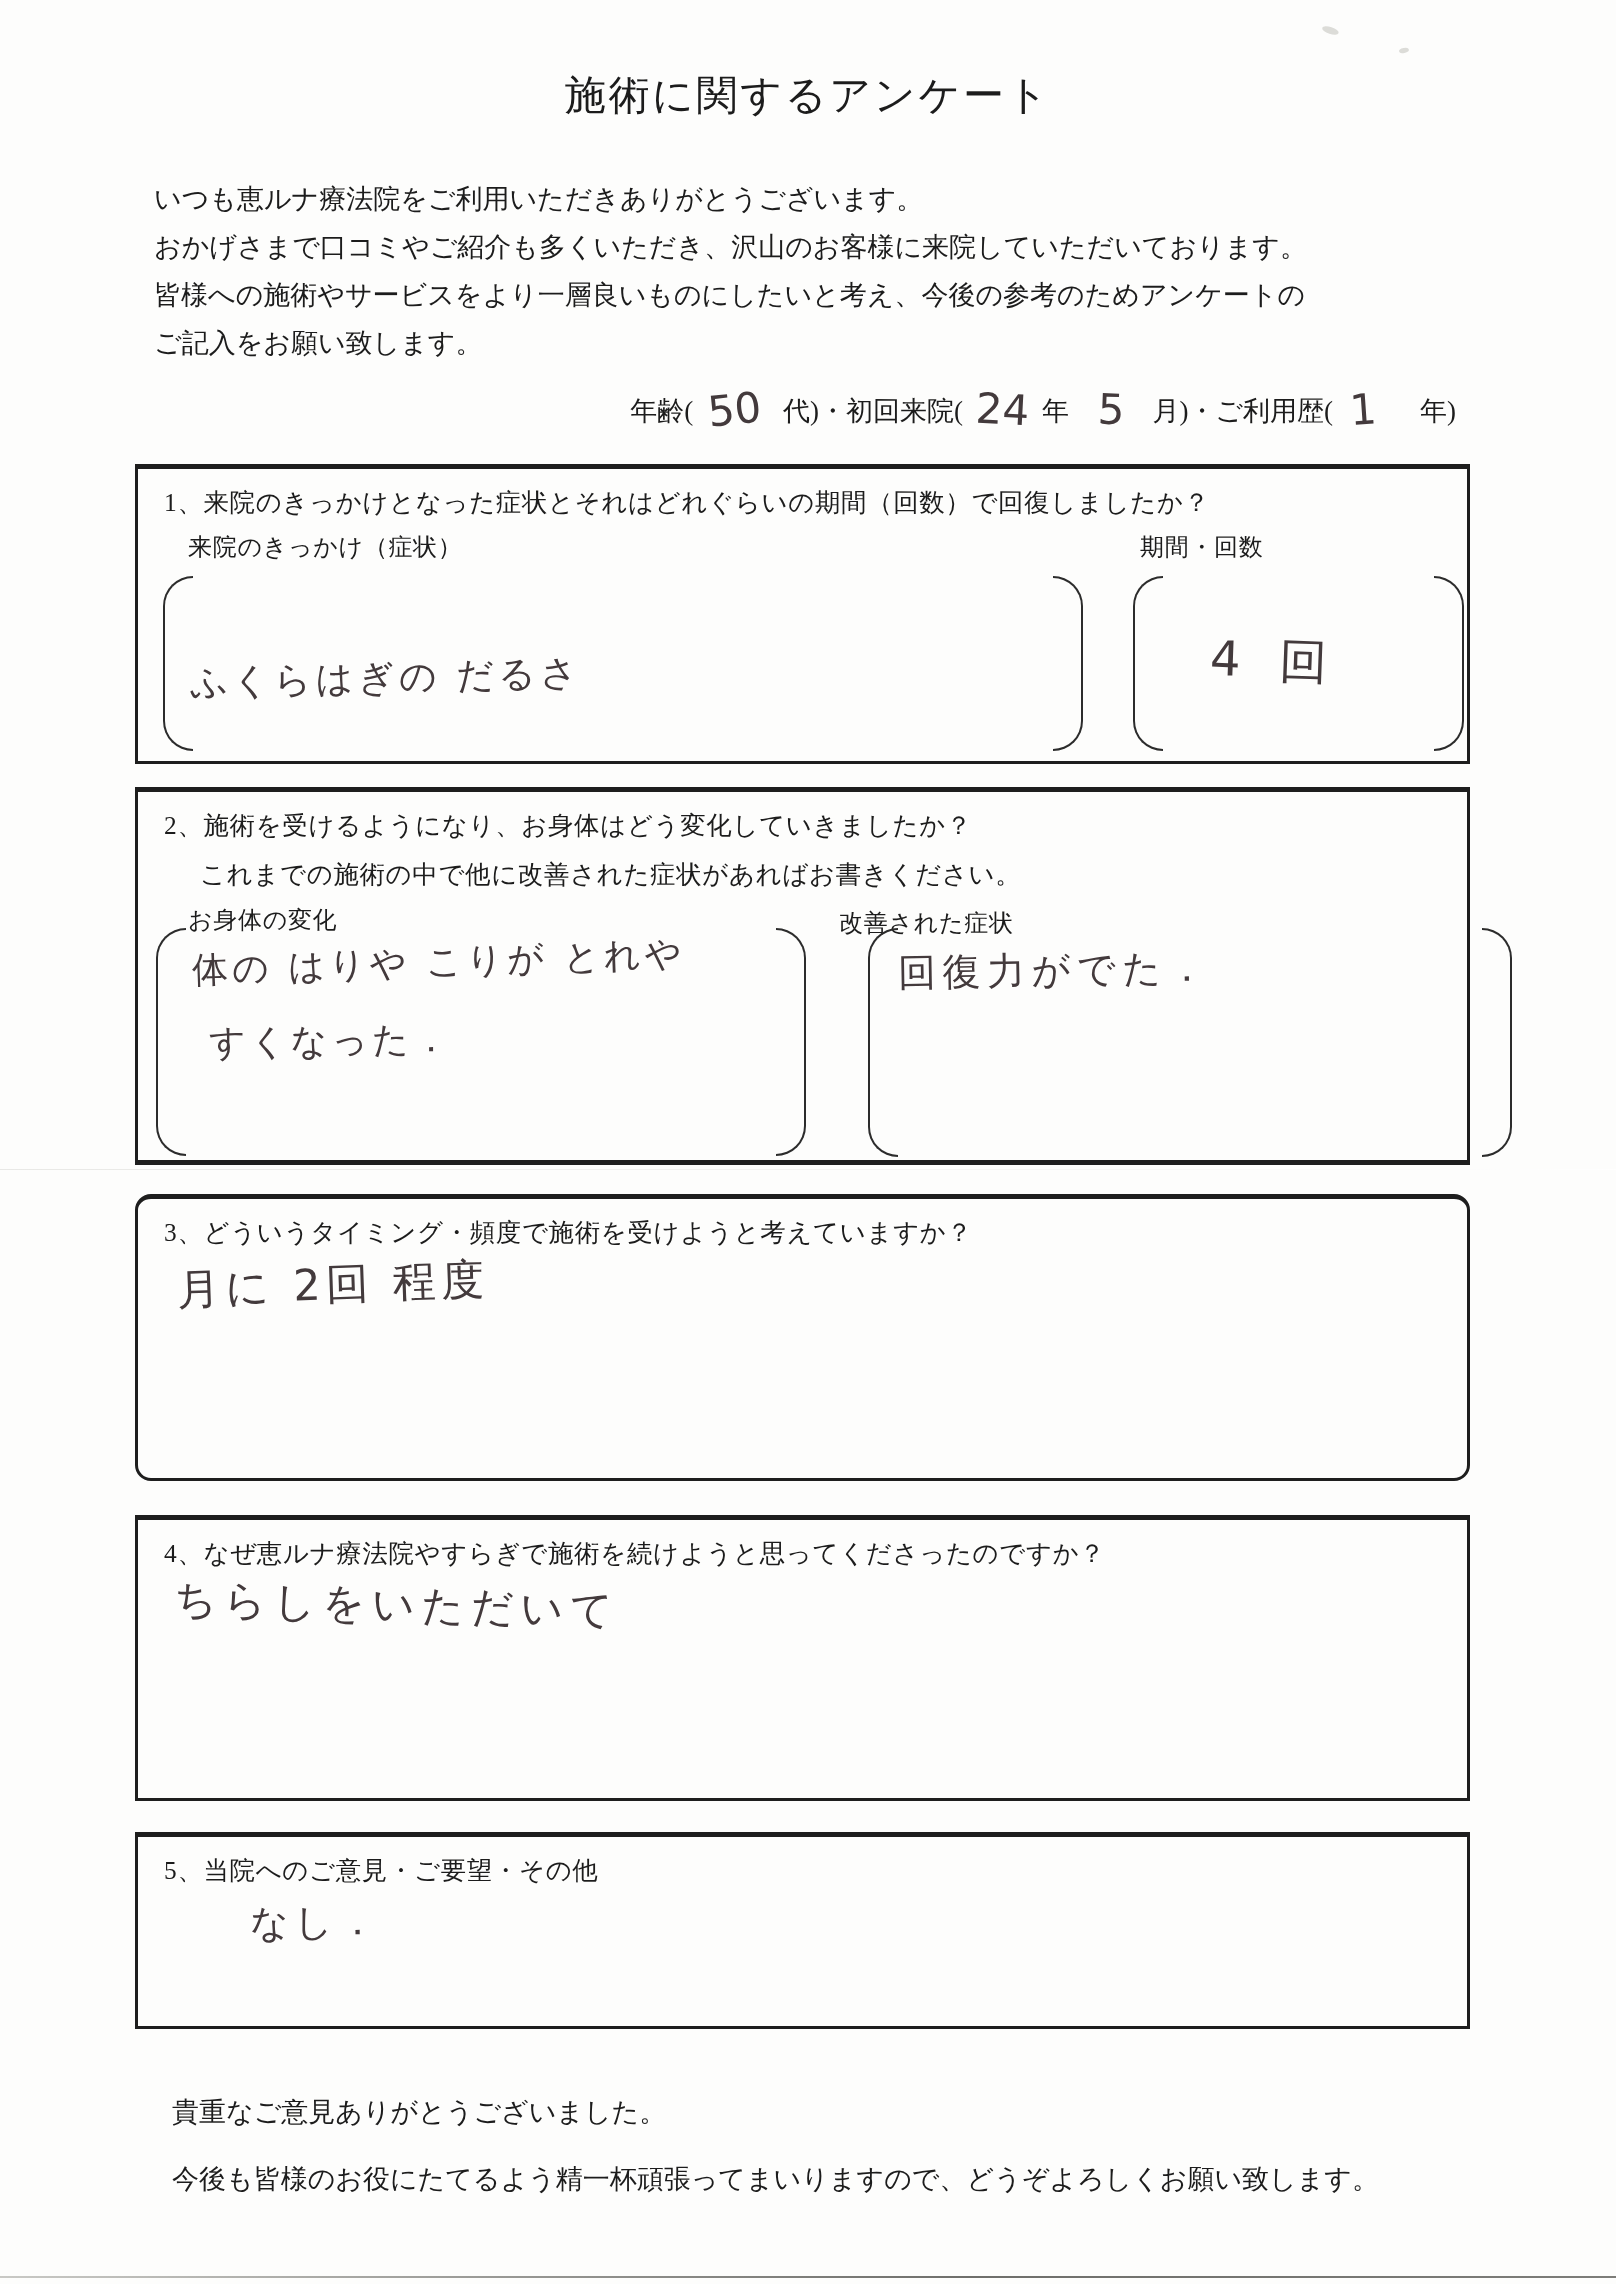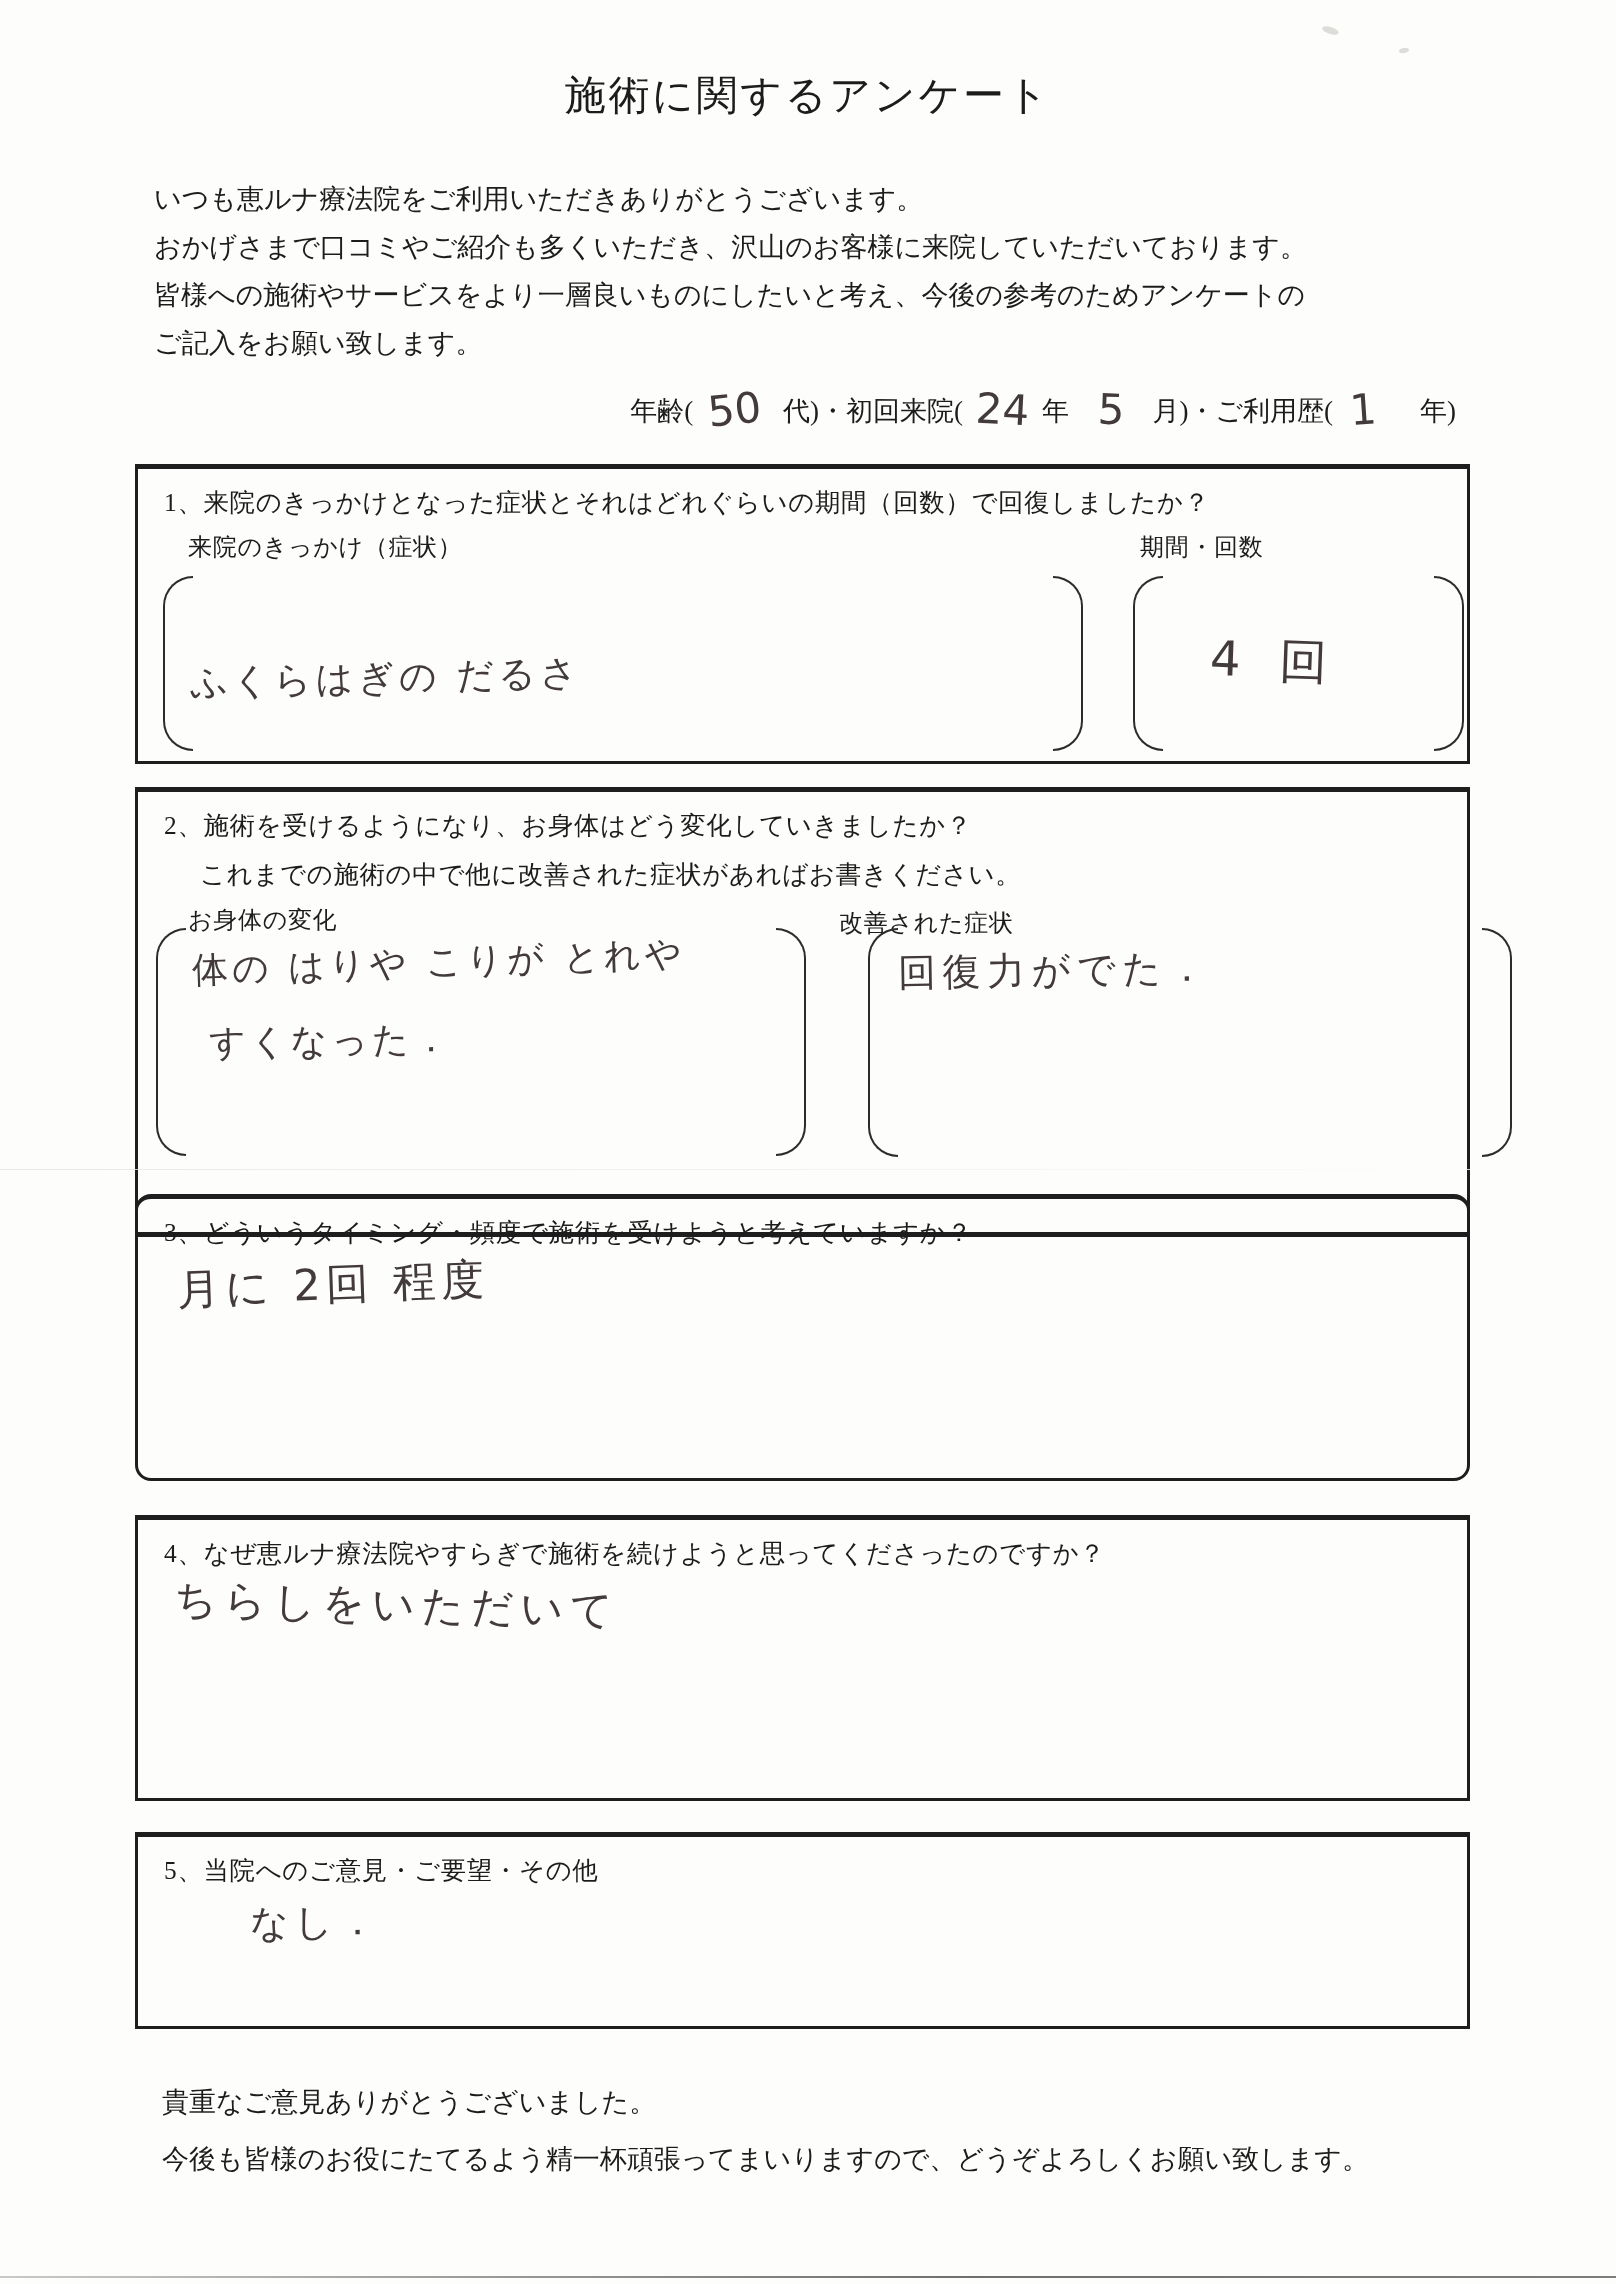--- a/index.html
+++ b/index.html
@@ -17,21 +17,21 @@
   .title{
     position:absolute;top:68px;left:0;width:100%;
     text-align:center;font-size:41px;font-weight:400;
     letter-spacing:2.6px;margin:0;
   }
   .intro{position:absolute;top:175px;left:154px;width:1316px;
     font-size:27px;line-height:48px;}
   .intro p{margin:0;}
   .footer{position:absolute;top:2070px;left:154px;width:1368px;
     font-size:27px;line-height:49px;}
-  .footer p{margin:8px;}
+  .footer p{margin:18px;}
 
   
   .profile{
     position:absolute;top:393px;right:160px;
     font-size:27px;white-space:pre;
     display:flex;align-items:center;gap:12px;
   }
   .profile .print{display:inline-block;}
   .hw{
     font-family:"DejaVu Sans",sans-serif;
@@ -46,21 +46,21 @@
   .hw-vmonth{transform:rotate(2deg);min-width:46px;text-align:center;top:3.9px;}
   .hw-usage{transform:rotate(-4deg);min-width:36px;text-align:center;}
 
   
   .qbox{
     position:absolute;left:135px;width:1335px;
     border:3.3px solid #1e1e1e;border-top-width:5.2px;
     box-sizing:border-box;background:transparent;
   }
   .box1{top:464px;height:300px;}
-  .box2{top:787px;height:450px;border-bottom-width:5.2px;}
+  .box2{top:787px;height:378px;border-bottom-width:5.2px;}
   .box3{top:1194px;height:287px;border-radius:16px;}
   .box4{top:1515px;height:286px;}
   .box5{top:1832px;height:197px;}
 
   .qtext{
     position:absolute;left:26px;top:17px;margin:0;
     font-size:25.4px;letter-spacing:0.7px;white-space:pre;
   }
   .qtext2{position:absolute;left:62px;top:66px;margin:0;
     font-size:25.4px;letter-spacing:0.7px;white-space:pre;}

